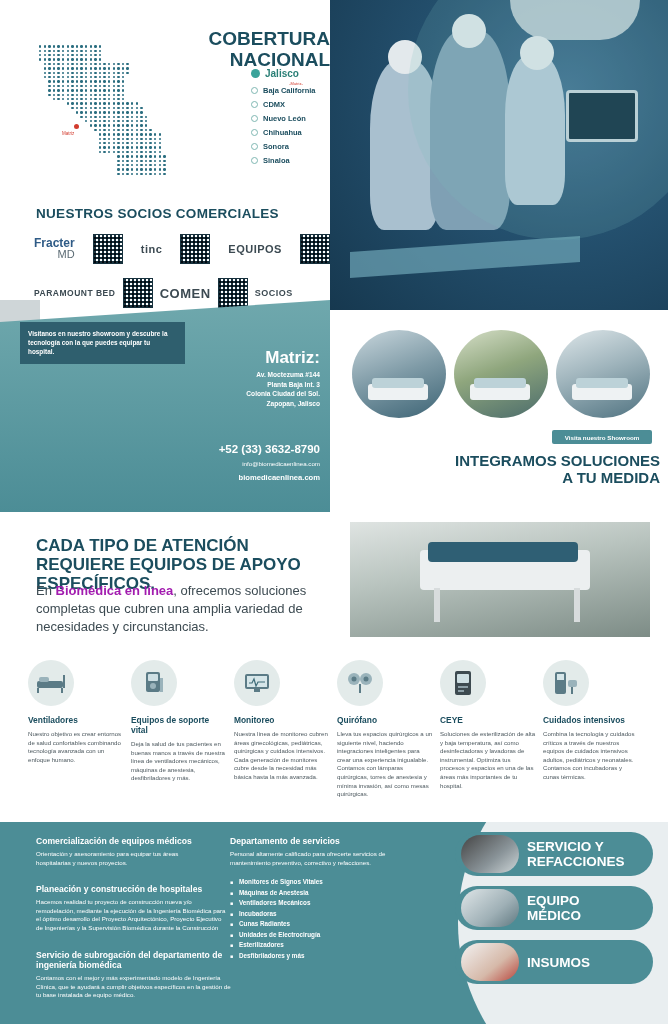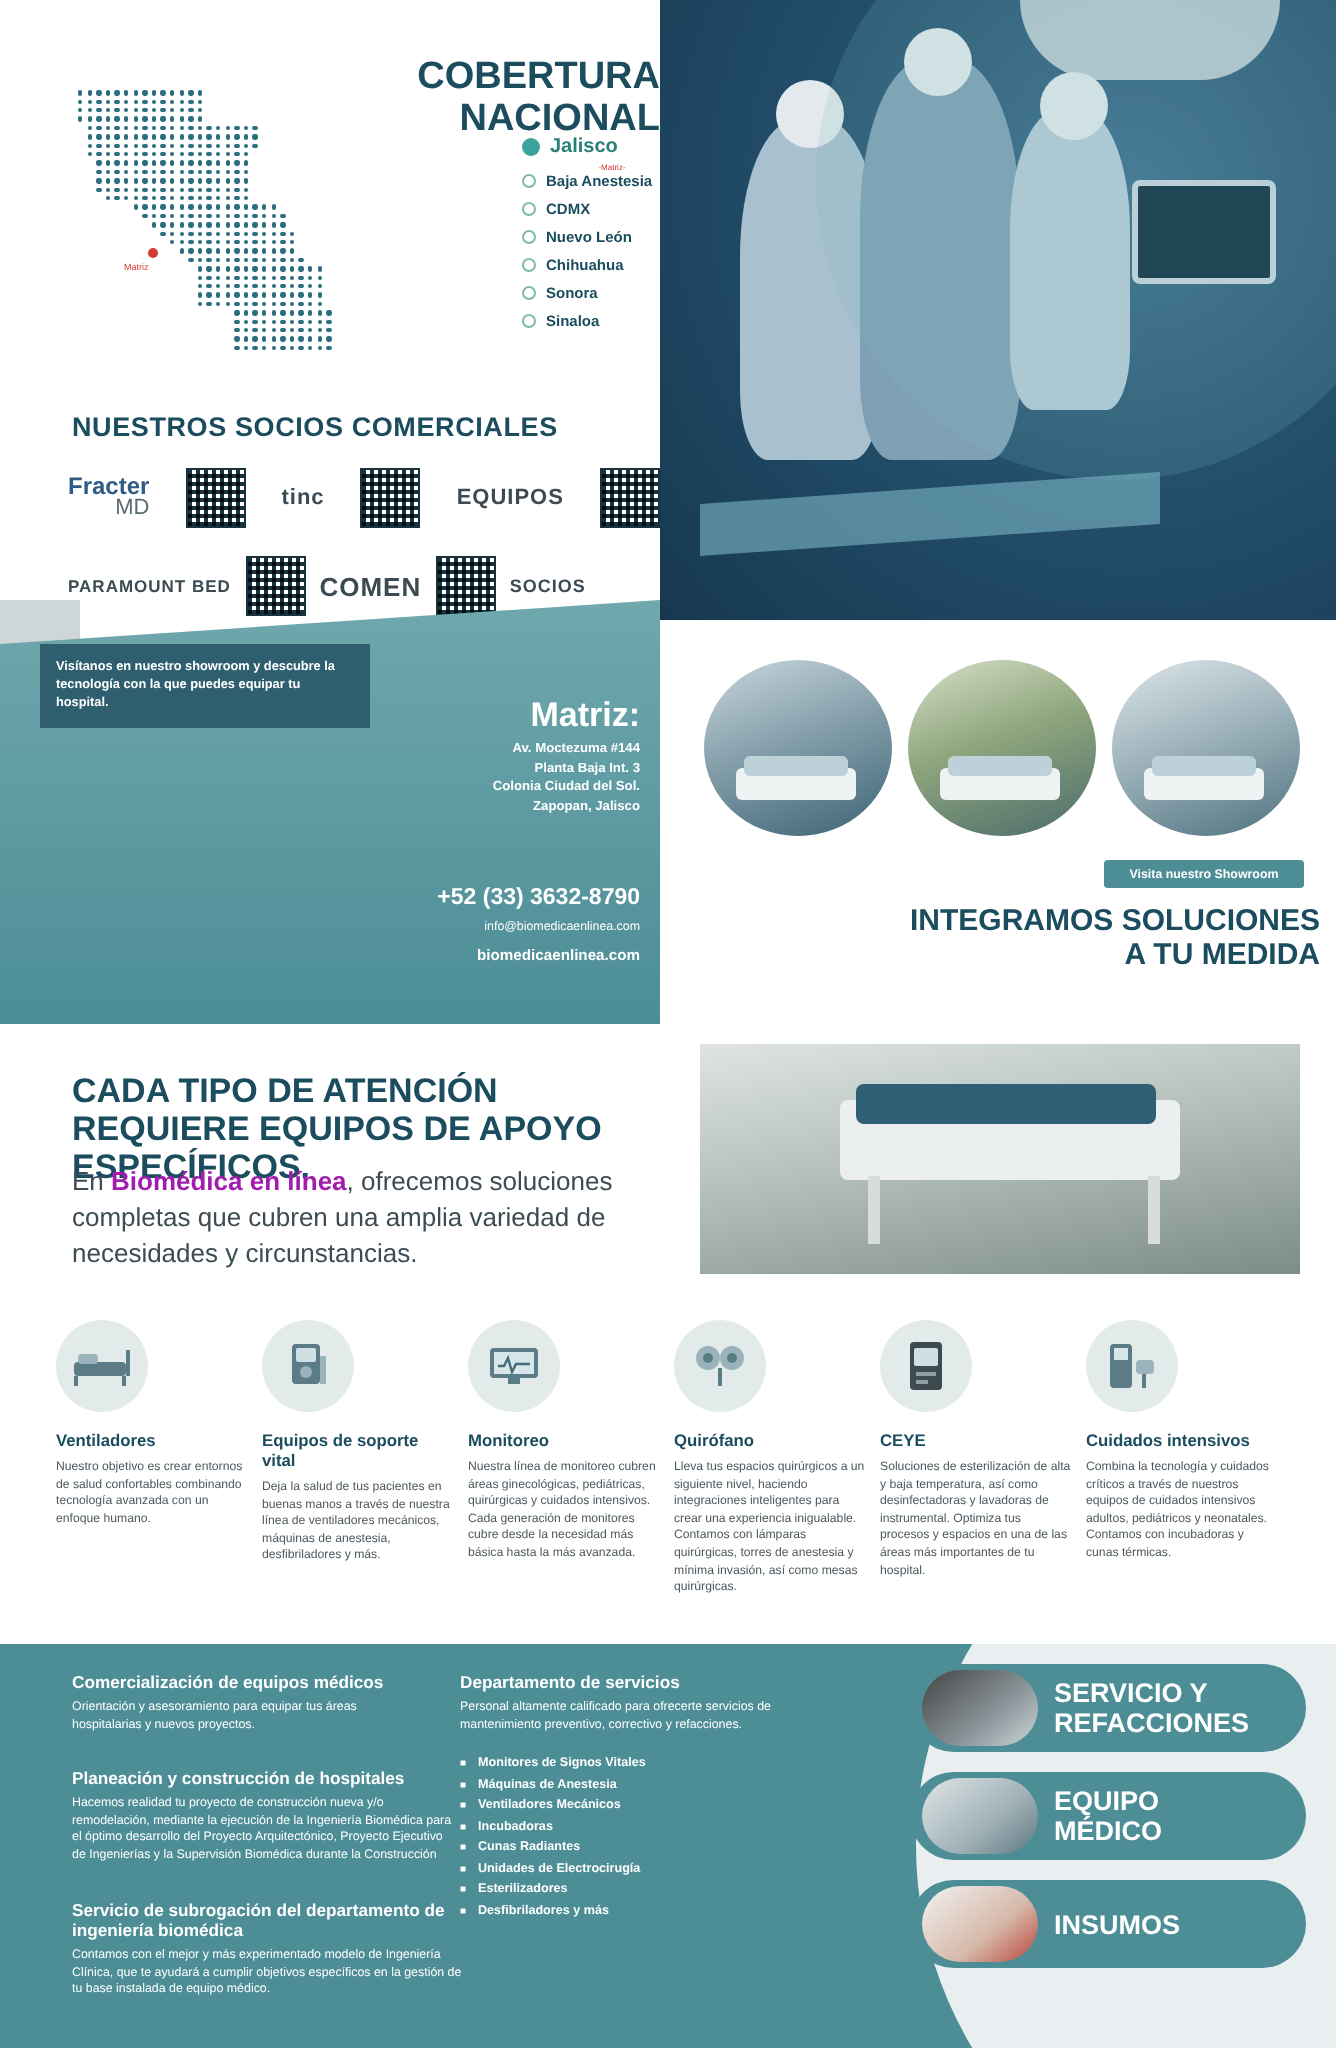--- a/index.html
+++ b/index.html
@@ -52,21 +52,21 @@
   
   .map-wrap { position:absolute; left:16px; top:32px; width:160px; height:160px; }
   .map-dots { position:absolute; inset:0; }
   .map-dots i {
     position:absolute; width:2.4px; height:2.4px; border-radius:50%;
     background:#2b6e80;
   }
   .map-red { position:absolute; width:5px;height:5px;border-radius:50%;background:#d23b2e; left:58px; top:92px; }
   .map-red-label { position:absolute; left:46px; top:99px; font-size:4.5px; color:#d23b2e; }
 
-  .legend { position:absolute; left:261px; top:68px; width:90px; }
+  .legend { position:absolute; left:251px; top:68px; width:90px; }
   .legend-row { display:flex; align-items:center; gap:5px; margin-bottom:5px; }
   .legend-dot { width:9px; height:9px; border-radius:50%; background:#3aa39a; }
   .legend-dot.small { width:7px; height:7px; background:#ffffff; border:1px solid #7fb7b2; }
   .legend-label { font-size:7.5px; color:#1b4d5e; font-weight:bold; }
   .legend-label.big { font-size:10px; color:#2a7f76; }
   .legend-sub { font-size:4px; color:#d23b2e; text-align:center; width:100%; margin-top:-3px; }
 
   .socios-title {
     position:absolute; left:36px; top:206px; font-size:13.5px; font-weight:bold;
     color:#1b4d5e; letter-spacing:.3px;
@@ -668,21 +668,21 @@
     </div>
 
     <div class="legend">
       <div class="legend-row">
         <span class="legend-dot"></span>
         <span class="legend-label big">Jalisco</span>
       </div>
       <div class="legend-sub">-Matriz-</div>
       <div class="legend-row">
           <span class="legend-dot small"></span>
-          <span class="legend-label">Baja Anestesia</span>
+          <span class="legend-label">Baja California</span>
         </div>
       <div class="legend-row">
           <span class="legend-dot small"></span>
           <span class="legend-label">CDMX</span>
         </div>
       <div class="legend-row">
           <span class="legend-dot small"></span>
           <span class="legend-label">Nuevo León</span>
         </div>
       <div class="legend-row">

